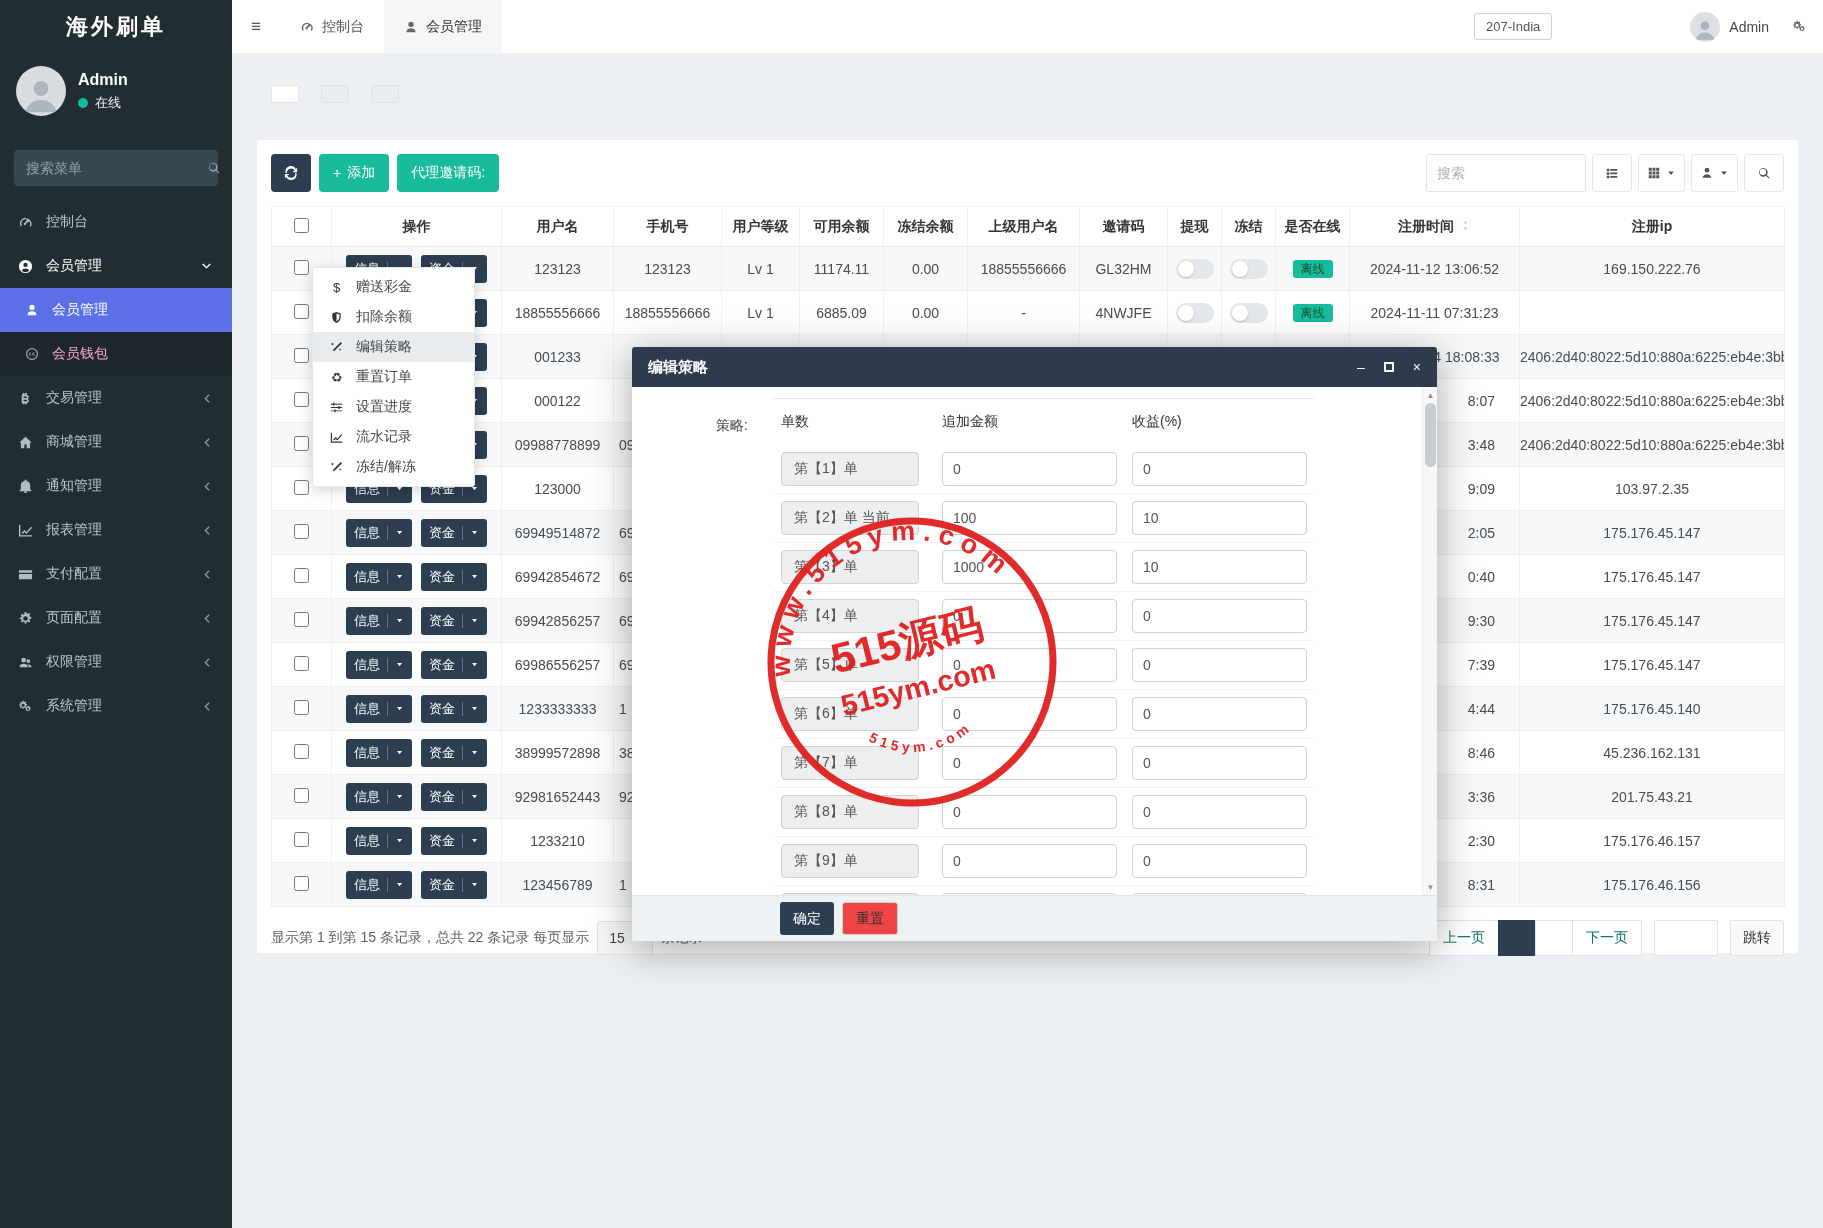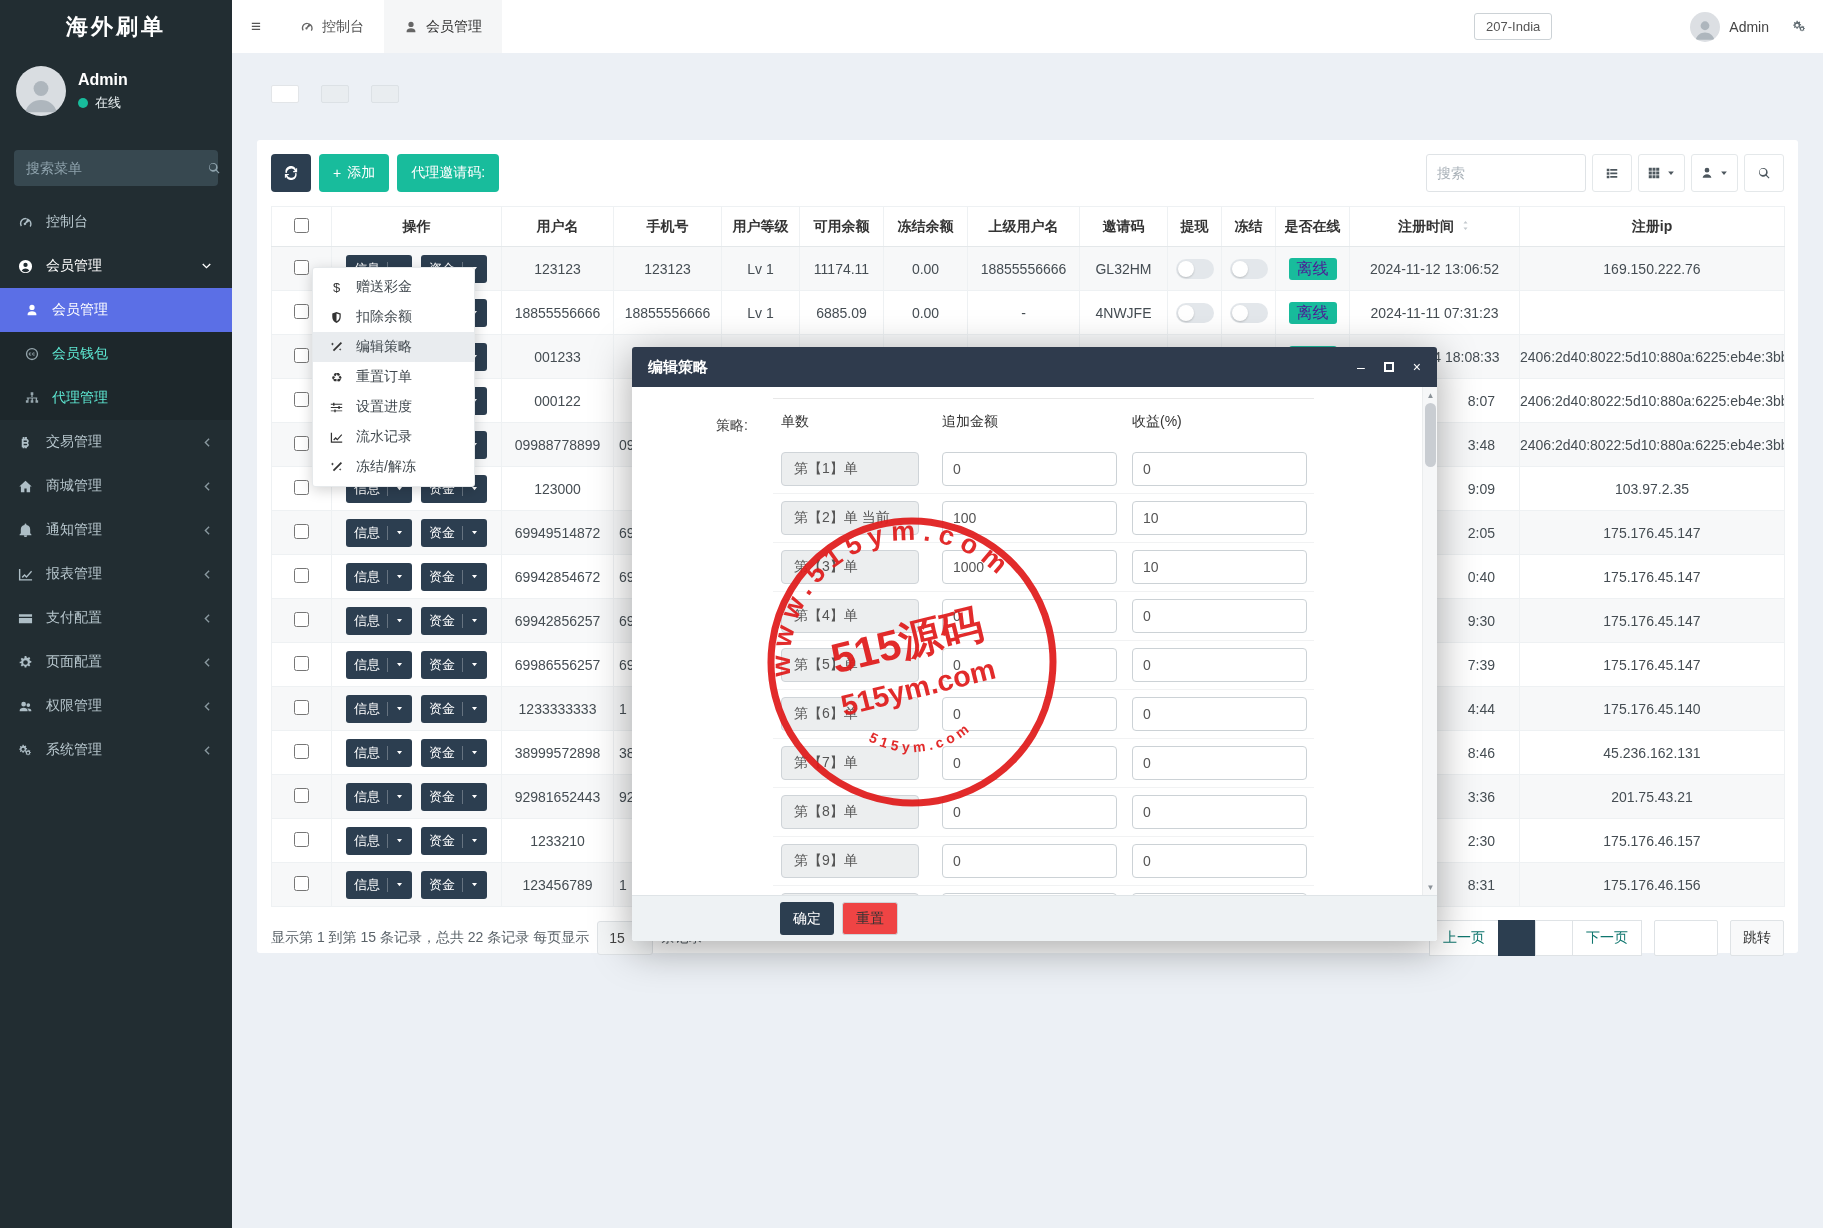--- a/index.html
+++ b/index.html
@@ -23,21 +23,21 @@
   .side-search input::placeholder{color:#8fa3ad;}
   .side-search .ic{width:36px;color:#8fa3ad;font-size:14px;}
   .side-menu{margin-top:4px;}
   .side-item{height:44px;display:flex;align-items:center;gap:11px;padding:0 16px;color:#b8c7ce;font-size:14px;cursor:pointer;}
   .side-item .ic{width:19px;font-size:15px;color:#aebec6;}
   .side-item .arr{display:none;margin-left:auto;color:#8a99a0;font-size:13px;}
   .side-item.t-parent .arr-left{display:inline-flex;}
   .side-item.t-parent-open .arr-down{display:inline-flex;}
   .side-item.t-parent-open{color:#fff;}
   .side-item.t-parent-open .ic{color:#fff;}
-  .side-item.t-sub{background:#1d272b;color:#5eead4;padding-left:22px;}
+  .side-item.t-sub{background:#1d272b;color:#f9a8d4;padding-left:22px;}
   .side-item.t-sub .ic{color:#97a7ae;font-size:14px;}
   .side-item.t-sub.active{background:#5b6fe6;color:#fff;}
   .side-item.t-sub.active .ic{color:#fff;}
 
   
   .navbar{position:absolute;left:232px;right:0;top:0;height:53px;background:#fff;display:flex;align-items:center;z-index:10;}
   .hamburger{width:48px;height:53px;display:flex;align-items:center;justify-content:center;font-size:17px;color:#555;cursor:pointer;}
   .nav-tab{height:53px;display:flex;align-items:center;gap:8px;padding:0 20px;font-size:14px;color:#555;cursor:pointer;}
   .nav-tab .ic{font-size:14px;color:#666;}
   .nav-tab.active{background:#f5f6f7;color:#333;}
@@ -70,21 +70,21 @@
   .tbl th{height:40px;font-size:14px;font-weight:bold;color:#333;border:1px solid #eef1f3;border-bottom:1px solid #e4e8ea;text-align:center;background:#fff;}
   .tbl td{height:44px;font-size:14px;color:#454d53;border:1px solid #eef1f3;text-align:center;overflow:hidden;white-space:nowrap;}
   .tbl tbody tr:nth-child(odd){background:#f7f8f9;}
   .tbl input[type=checkbox]{width:15px;height:15px;accent-color:#2c3e50;cursor:pointer;}
   .sort-ic{color:#c3c9ce;font-size:11px;margin-left:6px;}
   .btn-mini{display:inline-flex;align-items:center;height:28px;background:#2c3e50;color:#fff;font-size:13px;border:none;border-radius:3px;padding:0 8px;cursor:pointer;}
   .btn-mini .caret{font-size:9px;margin-left:7px;padding-left:7px;border-left:1px solid rgba(255,255,255,.28);height:14px;display:inline-flex;align-items:center;}
   .btn-mini + .btn-mini{margin-left:5px;}
   .toggle{display:inline-block;width:38px;height:20px;background:#e3e7eb;border-radius:10px;position:relative;cursor:pointer;vertical-align:middle;}
   .toggle .knob{position:absolute;left:2px;top:2px;width:16px;height:16px;border-radius:50%;background:#fff;box-shadow:0 1px 2px rgba(0,0,0,.18);}
-  .badge{display:inline-block;background:#18bc9c;color:#4c1d95;font-size:16px;padding:3px 8px;border-radius:3px;line-height:1;}
+  .badge{display:inline-block;background:#18bc9c;color:#14532d;font-size:12px;padding:3px 8px;border-radius:3px;line-height:1;}
   .tbl tbody tr:nth-child(n+4) .c-phone{text-align:left;padding-left:5px;}
   .tbl tbody tr:nth-child(n+4) .c-time{text-align:right;padding-right:24px;}
   .c-ip{font-size:13.5px;}
 
   
   .tfooter{display:flex;align-items:center;justify-content:space-between;padding-top:13px;font-size:14px;color:#5a6268;}
   .tf-left{display:flex;align-items:center;gap:8px;}
   .psel{display:inline-flex;align-items:center;gap:7px;height:34px;padding:0 11px;border:1px solid #dfe3e6;background:#f4f6f7;border-radius:3px;color:#444;cursor:pointer;}
   .psel .caret-up{font-size:9px;display:inline-flex;transform:rotate(180deg);}
   .pg{display:flex;align-items:center;}
@@ -193,29 +193,20 @@
           <span>会员管理</span>
 
         </div>
         <div class="side-item t-sub">
           <span class="ic">
             <svg viewBox="0 0 16 16">
               <path d="M8 1a7 7 0 1 0 0 14A7 7 0 0 0 8 1zm0 1.5a5.5 5.5 0 1 1 0 11 5.5 5.5 0 0 1 0-11zM6 6.2c-1 0-1.8.8-1.8 1.8S5 9.8 6 9.8c.6 0 1.1-.3 1.4-.7l-.9-.6c-.1.2-.3.3-.5.3-.4 0-.8-.4-.8-.8s.4-.8.8-.8c.2 0 .4.1.5.3l.9-.6C7.1 6.5 6.6 6.2 6 6.2zm4 0c-1 0-1.8.8-1.8 1.8s.8 1.8 1.8 1.8c.6 0 1.1-.3 1.4-.7l-.9-.6c-.1.2-.3.3-.5.3-.4 0-.8-.4-.8-.8s.4-.8.8-.8c.2 0 .4.1.5.3l.9-.6c-.3-.4-.8-.7-1.4-.7z"></path>
             </svg>
           </span>
           <span>会员钱包</span>
-
-        </div>
-        <div class="side-item t-sub">
-          <span class="ic">
-            <svg viewBox="0 0 16 16">
-              <path d="M6.5 1.5h3v3h-3zM1 10.5h3v3H1zm5.5 0h3v3h-3zm5.5 0h3v3h-3zM7.25 4.5h1.5v2.25h-1.5zM2 7.5h12v1H2zm.75 1h1.5v2h-1.5zm9.5 0h1.5v2h-1.5zm-4.75 0h1.5v2H7.5z"></path>
-            </svg>
-          </span>
-          <span>代理管理</span>
 
         </div>
         <div class="side-item t-parent">
           <span class="ic">
             <svg viewBox="0 0 16 16">
               <path d="M5 2h2v2H5zm2.5 0h2v2h-2zM5 12h2v2H5zm2.5 0h2v2h-2zM4 4h5a2.5 2.5 0 0 1 1.6 4.4A2.5 2.5 0 0 1 9 12.9L4 13zm2 1.8v1.7h2.8a.85.85 0 0 0 0-1.7zm0 3.5V11h3a.85.85 0 0 0 0-1.7z"></path>
             </svg>
           </span>
           <span>交易管理</span>
           <span class="arr arr-left ic">

